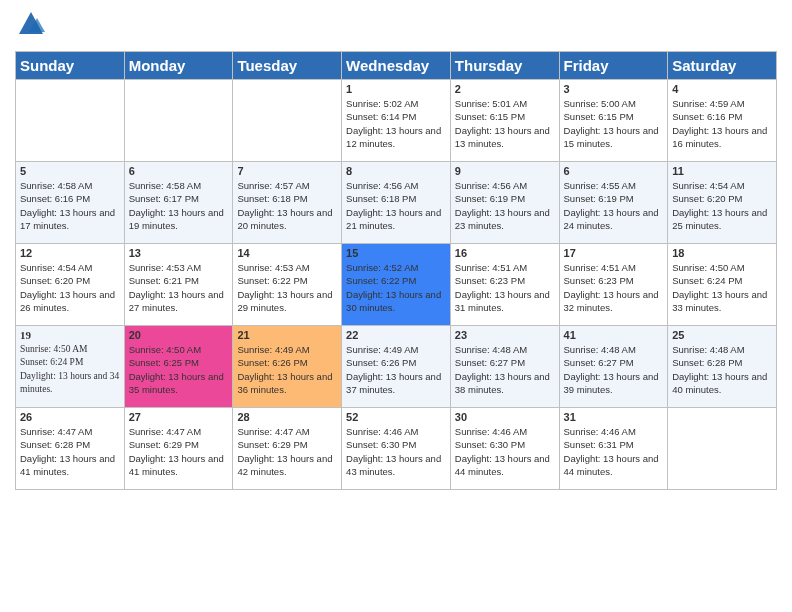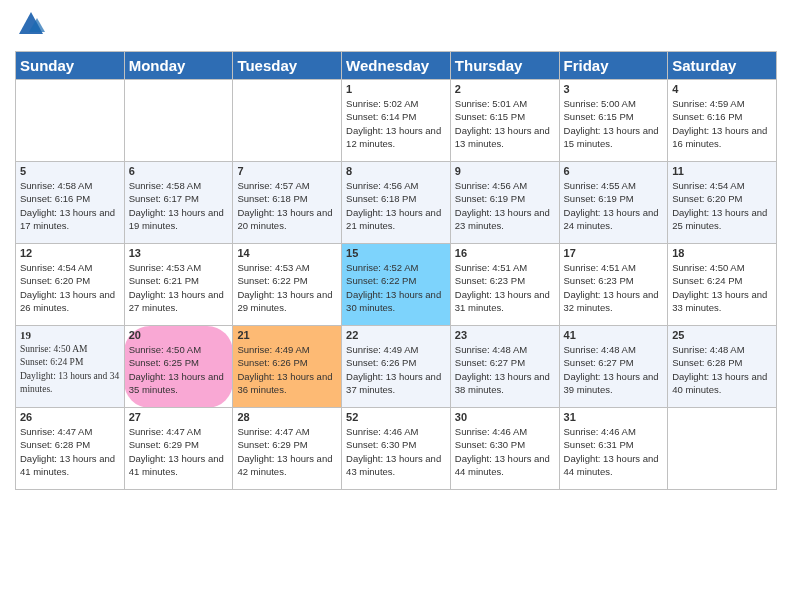--- a/index.html
+++ b/index.html
@@ -213,21 +213,21 @@
             <div class="day-info" style="white-space: pre-line;">Sunrise: 4:53 AM
 Sunset: 6:21 PM
 Daylight: 13 hours and 27 minutes.</div>
           </td>
           <td style="background-color: rgb(255, 255, 255);">
             <span class="day-num">14</span>
             <div class="day-info" style="white-space: pre-line;">Sunrise: 4:53 AM
 Sunset: 6:22 PM
 Daylight: 13 hours and 29 minutes.</div>
           </td>
-          <td style="background-color: #7dd3fc;">
+          <td style="background-color: #3b82f6;">
             <span class="day-num">15</span>
             <div class="day-info" style="white-space: pre-line;">Sunrise: 4:52 AM
 Sunset: 6:22 PM
 Daylight: 13 hours and 30 minutes.</div>
           </td>
           <td style="background-color: rgb(255, 255, 255);">
             <span class="day-num">16</span>
             <div class="day-info" style="white-space: pre-line;">Sunrise: 4:51 AM
 Sunset: 6:23 PM
 Daylight: 13 hours and 31 minutes.</div>
@@ -245,21 +245,21 @@
 Daylight: 13 hours and 33 minutes.</div>
           </td>
         </tr>
         <tr>
           <td style="background-color: rgb(240, 244, 251); font-family: Liberation Serif, serif;">
             <span class="day-num">19</span>
             <div class="day-info" style="white-space: pre-line;">Sunrise: 4:50 AM
 Sunset: 6:24 PM
 Daylight: 13 hours and 34 minutes.</div>
           </td>
-          <td style="background-color: #f9a8d4; border-radius: 26px;">
+          <td style="background-color: #ec4899;">
             <span class="day-num">20</span>
             <div class="day-info" style="white-space: pre-line;">Sunrise: 4:50 AM
 Sunset: 6:25 PM
 Daylight: 13 hours and 35 minutes.</div>
           </td>
           <td style="background-color: #fdba74;">
             <span class="day-num">21</span>
             <div class="day-info" style="white-space: pre-line;">Sunrise: 4:49 AM
 Sunset: 6:26 PM
 Daylight: 13 hours and 36 minutes.</div>

